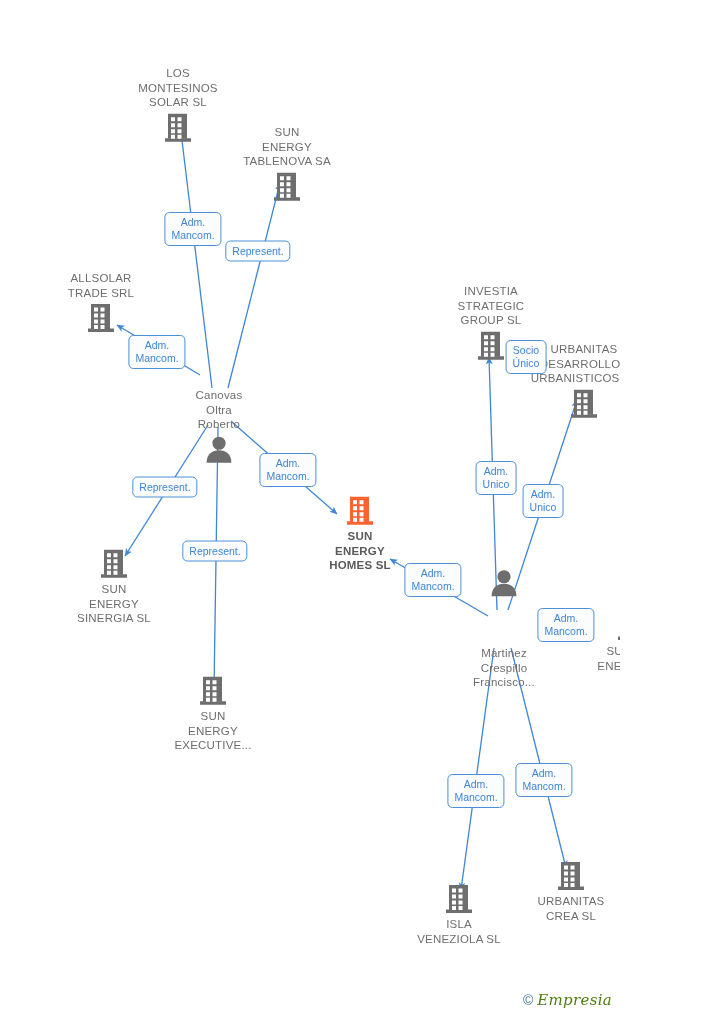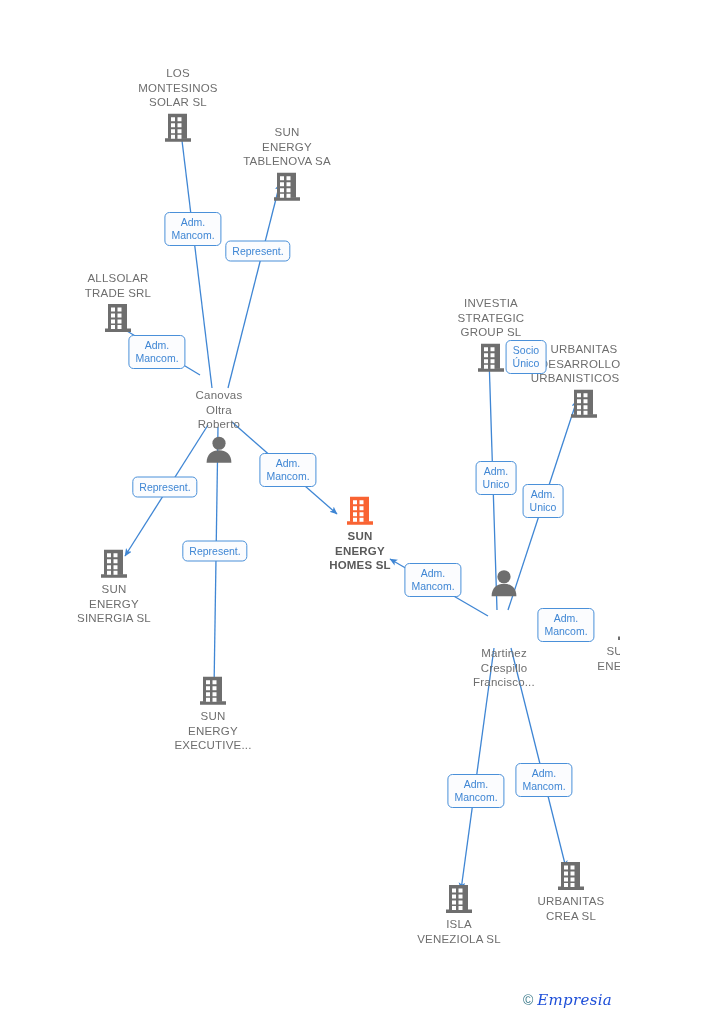--- a/index.html
+++ b/index.html
@@ -85,21 +85,21 @@
     user-select: none;
   }
   #watermark .copy-mark {
     font-size: 14px;
     color: #3d7b8c;
   }
   #watermark .brand {
     font-family: "DejaVu Serif", "Liberation Serif", serif;
     font-style: italic;
     font-size: 15px;
-    color: #1d4ed8;
+    color: #4d7c0f;
     letter-spacing: 0.3px;
   }
 </style>
 </head>
 <body>
 
 <div id="graph-canvas">
 
   <svg id="edge-layer" viewBox="0 0 728 1015" width="728" height="1015" xmlns="http://www.w3.org/2000/svg">
     <defs>
@@ -150,21 +150,21 @@
             <rect x="16.5" y="12.5" width="4" height="4" fill="#ffffff"></rect>
             <rect x="10" y="18.5" width="4" height="4" fill="#ffffff"></rect>
             <rect x="16.5" y="18.5" width="4" height="4" fill="#ffffff"></rect>
             <rect x="10" y="24" width="4" height="4" fill="#ffffff"></rect>
             <rect x="16.5" y="24" width="4" height="4" fill="#ffffff"></rect>
           </svg></span>
         <span class="node-label">SUN
 ENERGY
 TABLENOVA SA</span>
       </div>
-      <div class="node label-above" style="left: 118px; top: 303px;">
+      <div class="node label-above" style="left: 101px; top: 303px;">
         <span class="node-icon"><svg viewBox="0 0 34 34" width="34" height="34" xmlns="http://www.w3.org/2000/svg">
             <rect x="7" y="3" width="19" height="25" fill="#6e6e6e"></rect>
             <rect x="4" y="27.5" width="26" height="3.5" fill="#6e6e6e"></rect>
             <rect x="10" y="6.5" width="4" height="4" fill="#ffffff"></rect>
             <rect x="16.5" y="6.5" width="4" height="4" fill="#ffffff"></rect>
             <rect x="10" y="12.5" width="4" height="4" fill="#ffffff"></rect>
             <rect x="16.5" y="12.5" width="4" height="4" fill="#ffffff"></rect>
             <rect x="10" y="18.5" width="4" height="4" fill="#ffffff"></rect>
             <rect x="16.5" y="18.5" width="4" height="4" fill="#ffffff"></rect>
             <rect x="10" y="24" width="4" height="4" fill="#ffffff"></rect>
@@ -226,21 +226,21 @@
             <rect x="16.5" y="12.5" width="4" height="4" fill="#ffffff"></rect>
             <rect x="10" y="18.5" width="4" height="4" fill="#ffffff"></rect>
             <rect x="16.5" y="18.5" width="4" height="4" fill="#ffffff"></rect>
             <rect x="10" y="24" width="4" height="4" fill="#ffffff"></rect>
             <rect x="16.5" y="24" width="4" height="4" fill="#ffffff"></rect>
           </svg></span>
         <span class="node-label">SUN
 ENERGY
 HOMES  SL</span>
       </div>
-      <div class="node label-above" style="left: 491px; top: 335px;">
+      <div class="node label-above" style="left: 491px; top: 323px;">
         <span class="node-icon"><svg viewBox="0 0 34 34" width="34" height="34" xmlns="http://www.w3.org/2000/svg">
             <rect x="7" y="3" width="19" height="25" fill="#6e6e6e"></rect>
             <rect x="4" y="27.5" width="26" height="3.5" fill="#6e6e6e"></rect>
             <rect x="10" y="6.5" width="4" height="4" fill="#ffffff"></rect>
             <rect x="16.5" y="6.5" width="4" height="4" fill="#ffffff"></rect>
             <rect x="10" y="12.5" width="4" height="4" fill="#ffffff"></rect>
             <rect x="16.5" y="12.5" width="4" height="4" fill="#ffffff"></rect>
             <rect x="10" y="18.5" width="4" height="4" fill="#ffffff"></rect>
             <rect x="16.5" y="18.5" width="4" height="4" fill="#ffffff"></rect>
             <rect x="10" y="24" width="4" height="4" fill="#ffffff"></rect>

